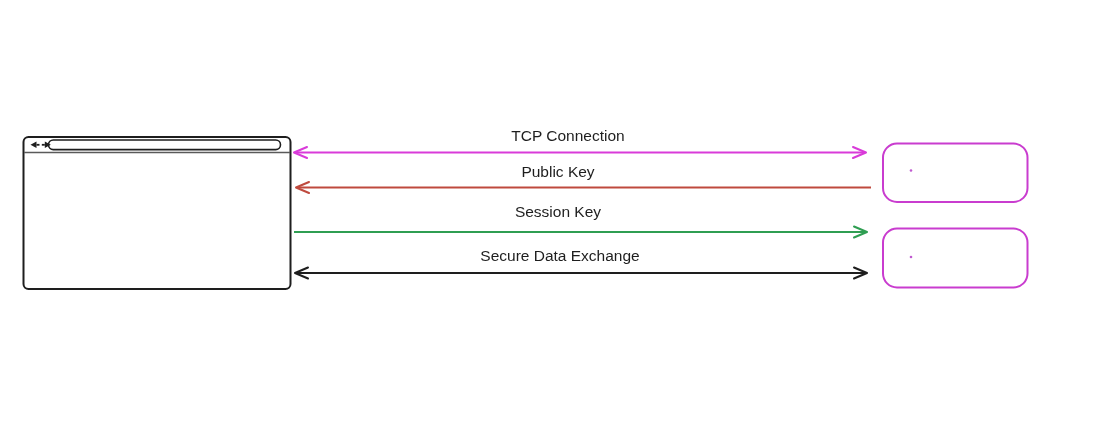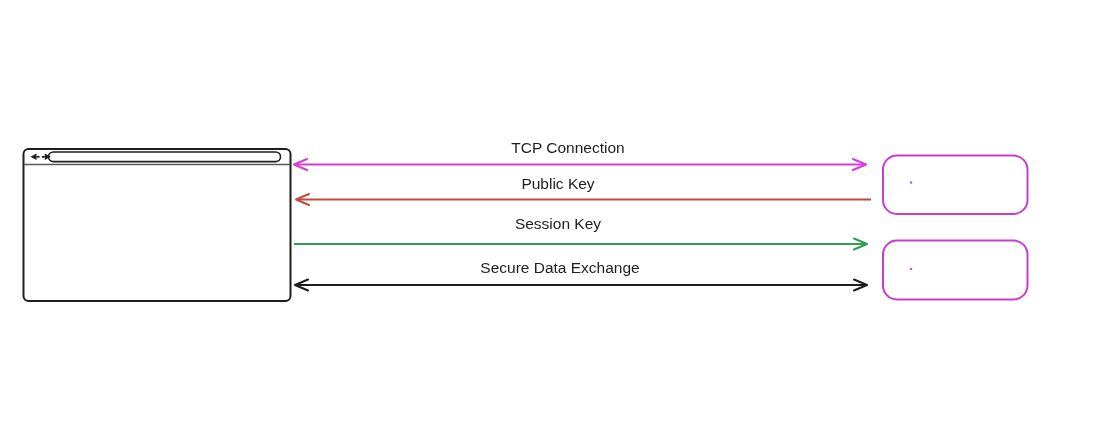--- a/index.html
+++ b/index.html
@@ -7,21 +7,20 @@
     padding: 0;
     background: #ffffff;
   }
   .stage {
     position: relative;
     width: 1100px;
     height: 305px;
     background: #ffffff;
     overflow: hidden;
     font-family: "Liberation Sans", sans-serif;
-    margin-top: 12px;
   }
   svg text {
     font-family: "Liberation Sans", sans-serif;
     font-size: 15.5px;
     fill: #1e1e1e;
   }
 </style>
 </head>
 <body>
 

